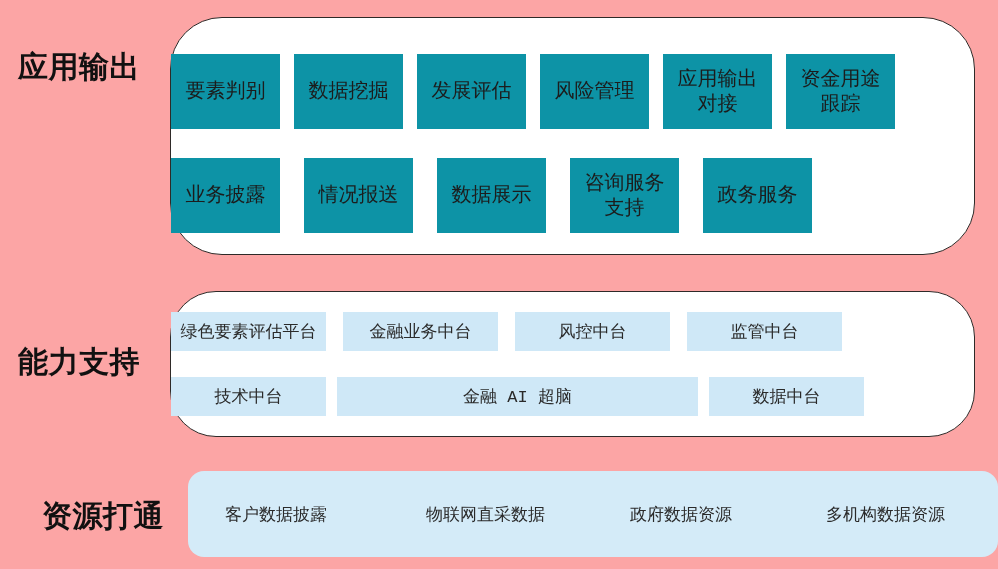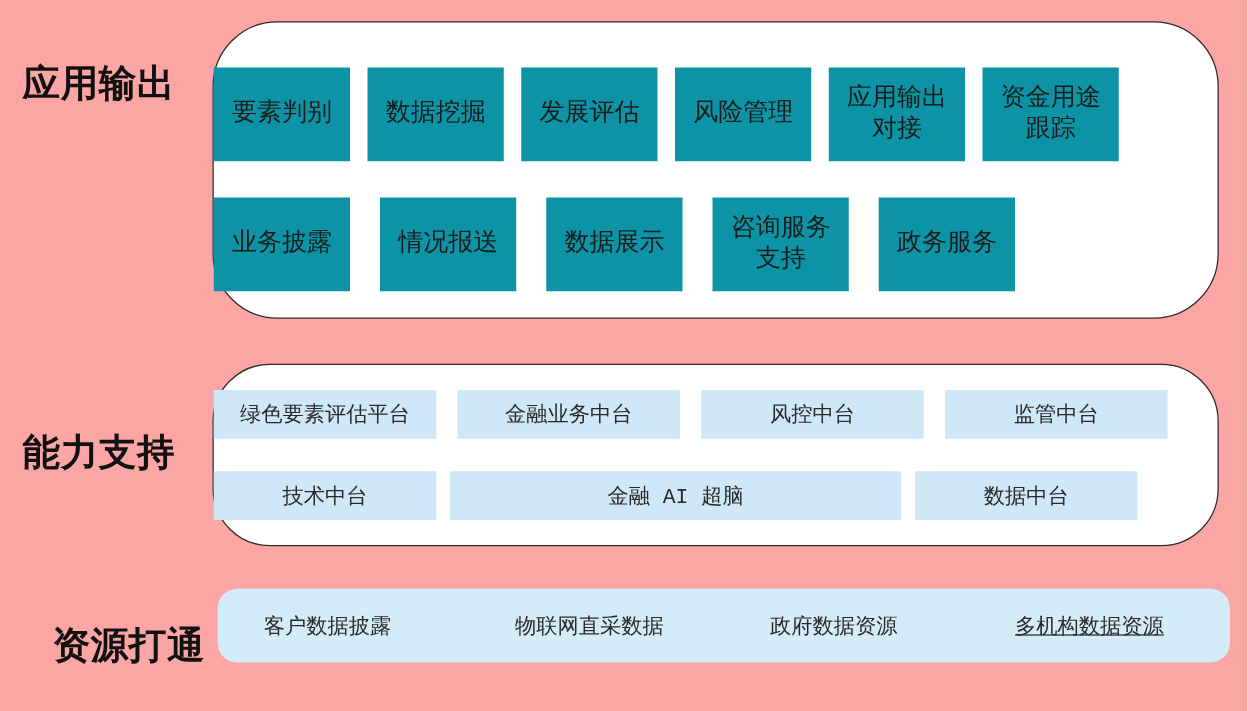--- a/index.html
+++ b/index.html
@@ -70,54 +70,54 @@
     color: var(--box-text);
     font-size: 20px;
     line-height: 1.25;
     display: flex;
     align-items: center;
     justify-content: center;
     text-align: center;
     white-space: pre-line;
   }
   .blue-box {
-    width: 178px;
+    width: 155px;
     height: 39px;
     background: var(--light-blue);
     color: #2a2a2a;
     font-size: 17px;
     display: flex;
     align-items: center;
     justify-content: center;
     text-align: center;
     white-space: pre-line;
   }
   .blue-box.wide { width: 361px; }
 
   .band {
     position: absolute;
-    left: 174px;
+    left: 188px;
     top: 471px;
     width: 810px;
-    height: 59px;
+    height: 86px;
     background: var(--band-blue);
     border-radius: 16px;
   }
   .band-item {
     position: absolute;
     top: 50%;
     transform: translateY(-50%);
     font-size: 17px;
     color: #2a2a2a;
     white-space: nowrap;
   }
   #band-0 { left: 37px; }
   #band-1 { left: 238px; }
   #band-2 { left: 442px; }
-  #band-3 { left: 638px; text-decoration: underline; }
+  #band-3 { left: 638px; }
 </style>
 </head>
 <body>
 
 <div class="canvas">
 
   <div class="section-label" id="lbl-app">应用输出</div>
 
   <div class="container top">
     <div class="row r1">

